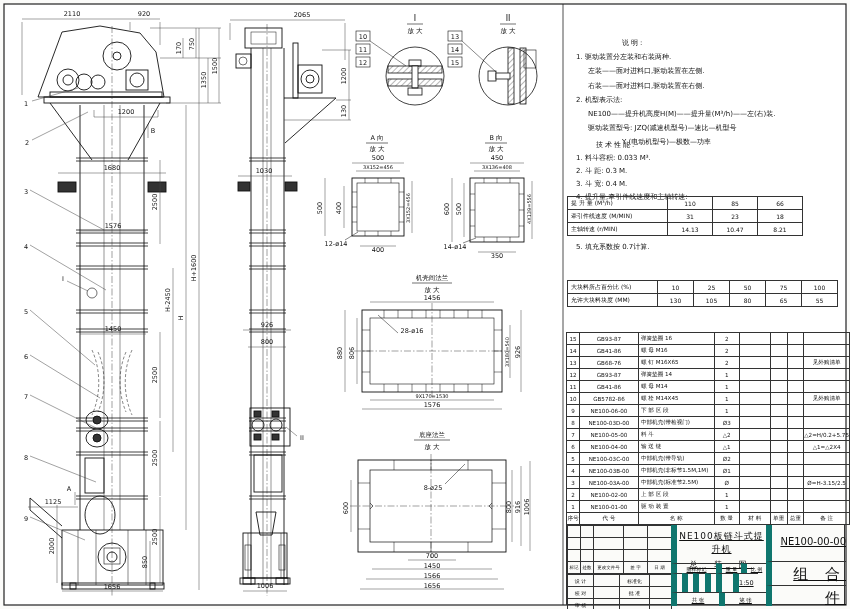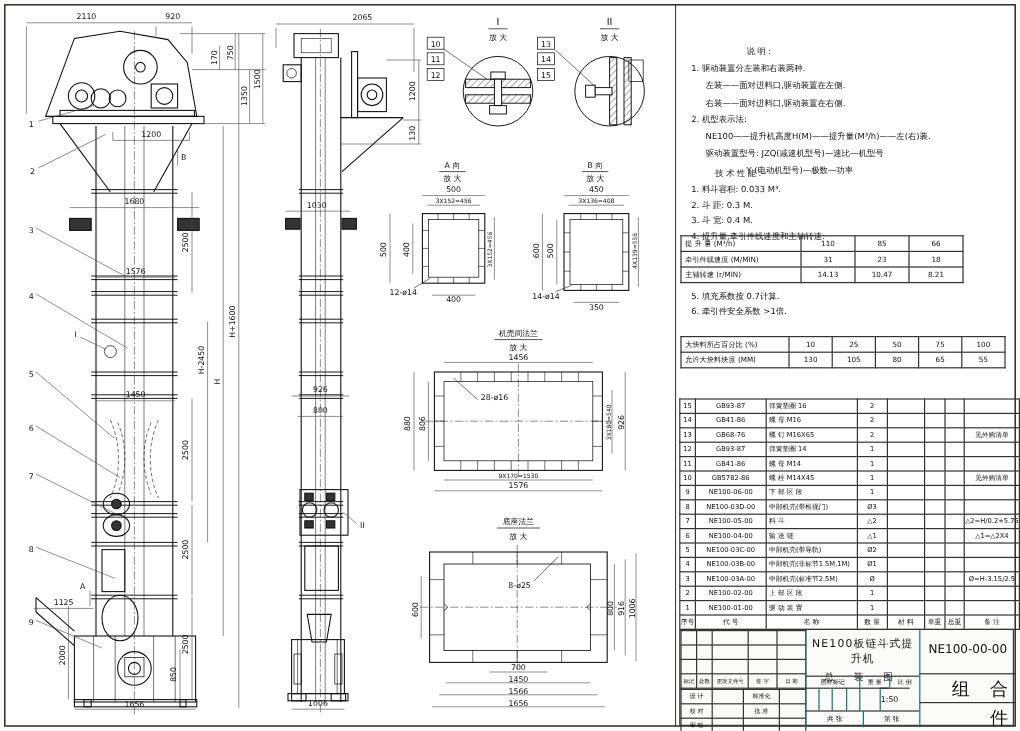--- a/index.html
+++ b/index.html
@@ -21,23 +21,23 @@
   .t2{left:567px;top:280px;}
   .t1 td,.t2 td{height:12px;}
   .lab{text-align:left;padding-left:3px;}
   .bom{left:566px;top:332px;}
   .bom td{height:11px;font-size:5.6px;}
   .bom td.nm{text-align:left;padding-left:2px;}
   .tb{left:566px;top:524px;width:279px;height:81px;border:1px solid #333;box-sizing:border-box;background:#fbfbf9;}
   .tb table td{font-size:5px;}
   .name1{font-size:9px;letter-spacing:1px;text-align:center;margin-top:5px;}
   .name2{font-size:8px;letter-spacing:7px;text-align:center;margin-top:3px;}
-  .dno{font-size:10px;text-align:center;line-height:34px;}
+  .dno{font-size:10px;text-align:right;line-height:34px;}
   .ptype{font-size:15px;letter-spacing:6px;text-align:right;line-height:24px;}
-  .cell{position:absolute;box-sizing:border-box;border-left:1px solid #0f766e;border-top:1px solid #333;}
+  .cell{position:absolute;box-sizing:border-box;border-left:6px solid #0f766e;border-top:1px solid #333;text-decoration:underline;}
 </style>
 </head>
 <body>
 
 <svg class="abs" style="left:0;top:0" width="850" height="609" viewBox="0 0 850 609">
   <defs>
     <pattern id="hatch" width="4" height="4" patternUnits="userSpaceOnUse" patternTransform="rotate(45)">
       <line x1="0" y1="0" x2="0" y2="4" stroke="#333" stroke-width="0.7"></line>
     </pattern>
   </defs>
@@ -377,21 +377,20 @@
     <td class="lab">主轴转速 (r/MIN)</td>
     <td>14.13</td>
     <td>10.47</td>
     <td>8.21</td>
   </tr>
 </tbody>
   </table>
 
 <div class="abs specs" style="top:241px">
   <div>5. 填充系数按 0.7计算.</div>
-  <div>6. 牵引件安全系数 &gt;1倍.</div>
 </div>
 
 <table class="abs t2">
   <colgroup>
       <col style="width:90px">
       <col style="width:36px">
       <col style="width:36px">
       <col style="width:36px">
       <col style="width:36px">
       <col style="width:36px">

